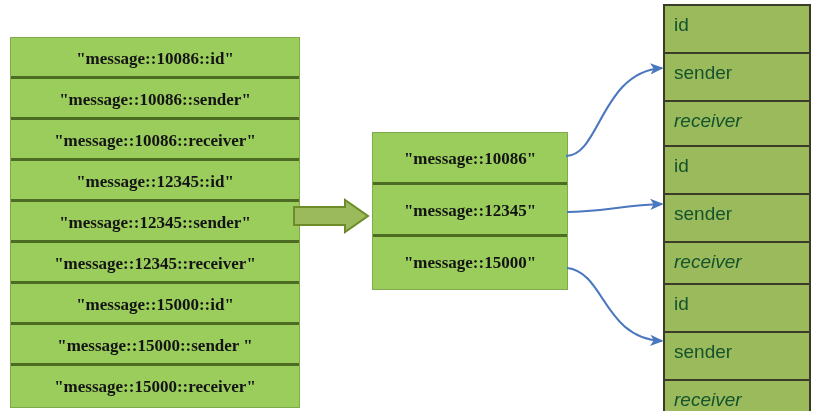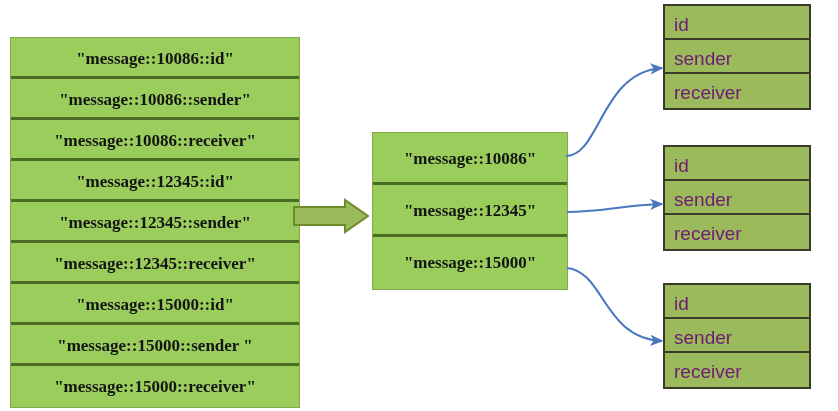--- a/index.html
+++ b/index.html
@@ -76,33 +76,34 @@
     left: 663px;
     width: 148px;
     background: #9ABA5C;
     border: 2px solid #3B3B2A;
     box-sizing: border-box;
   }
   #doctable-0 { top: 4px; }
   #doctable-1 { top: 145px; }
   #doctable-2 { top: 283px; }
   .doctable .frow {
-    height: 34px;
+    height: 48px;
     line-height: 38px;
     padding-left: 9px;
     font-family: "Liberation Sans", sans-serif;
     font-size: 19px;
-    color: #701a75;
+    color: #14532d;
     border-bottom: 2px solid #3B3B2A;
     box-sizing: border-box;
     white-space: nowrap;
     overflow: hidden;
   }
   .doctable .frow:last-child {
     border-bottom: none;
+    font-style: italic;
   }
 
   
   #arrows {
     position: absolute;
     left: 0;
     top: 0;
     width: 838px;
     height: 411px;
     pointer-events: none;

